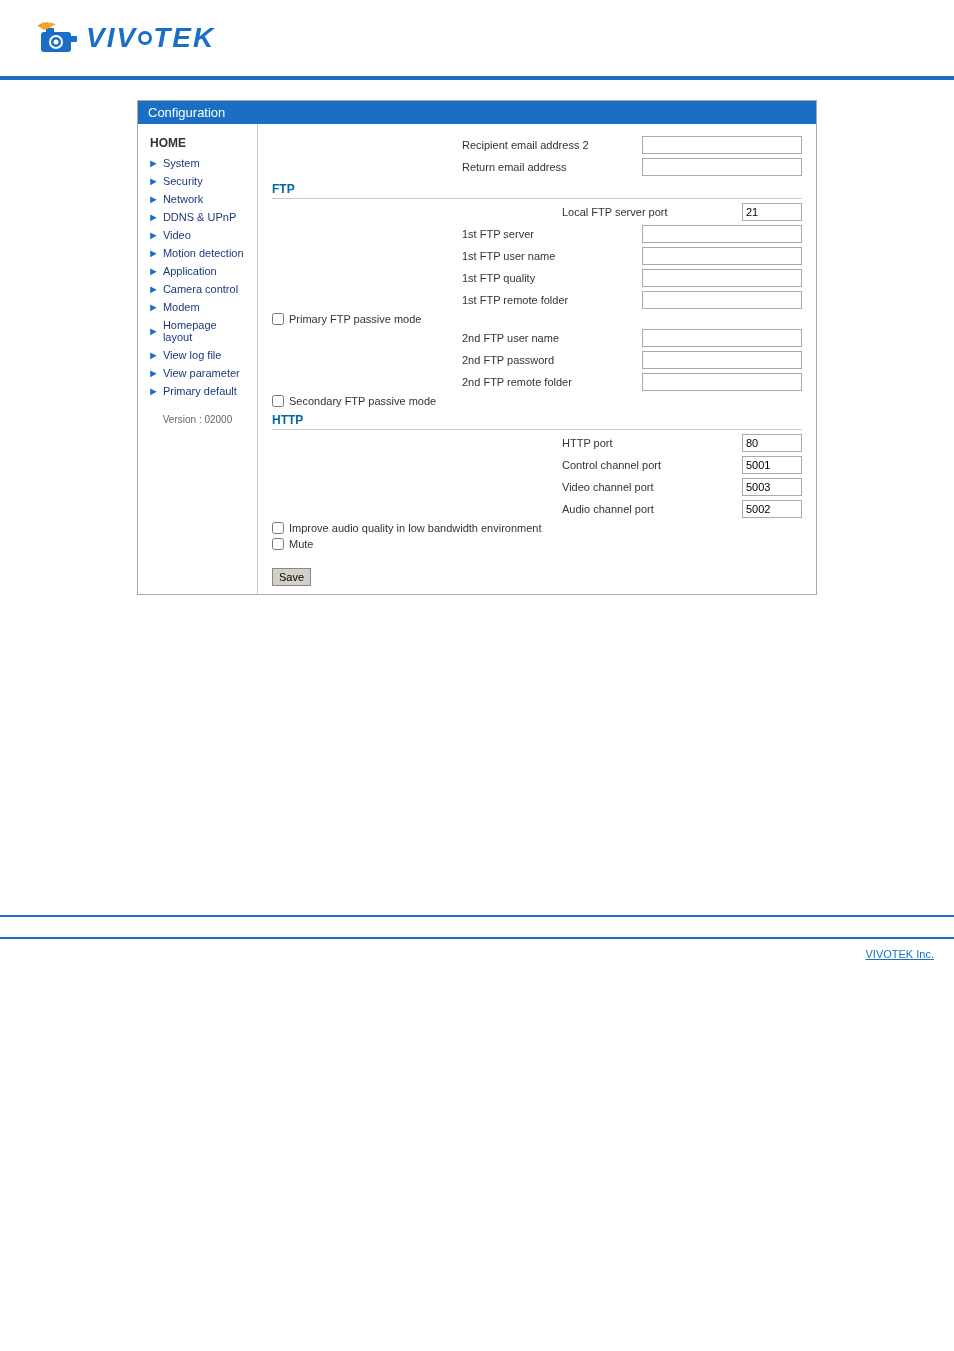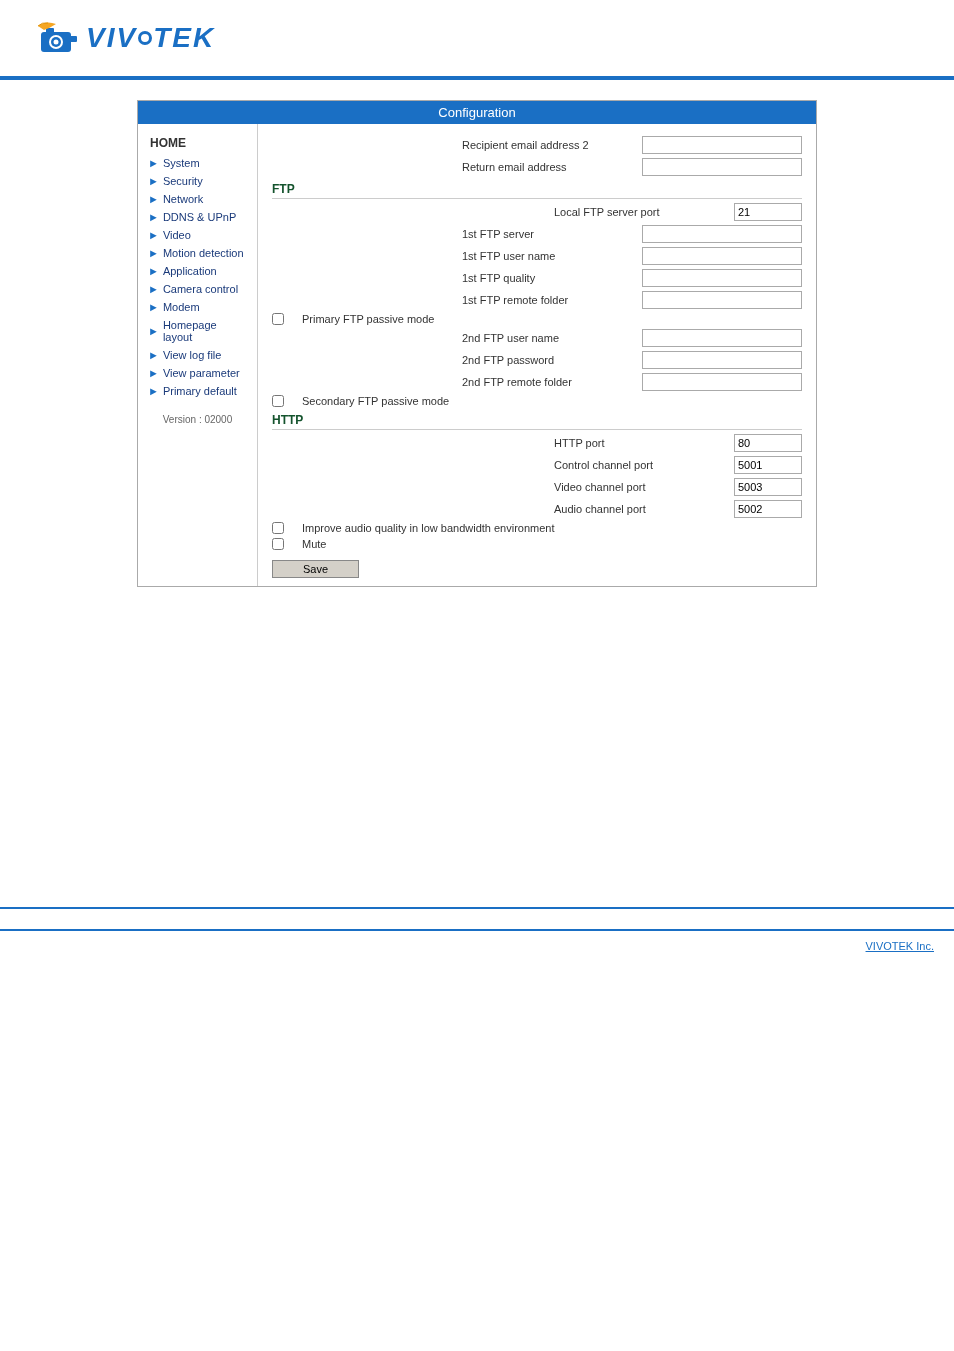--- a/index.html
+++ b/index.html
@@ -10,50 +10,50 @@
 
     
     .hr-top { border: none; border-top: 2px solid #1a6fc4; margin: 0; }
     .hr-bottom { border: none; border-top: 2px solid #1a6fc4; margin: 0; }
 
     
     #page { padding: 20px 20px; }
     #content-panel { width: 680px; margin: 0 auto; border: 1px solid #aaa; }
 
     
-    .config-bar { background: #1a6fc4; color: #fff; text-align: center; padding: 4px 10px; font-size: 13px; }
+    .config-bar { background: #1a6fc4; color: #fff; text-align: left; padding: 4px 10px; font-size: 13px; }
 
     
     .panel-body { display: flex; }
 
     
     .sidebar { width: 120px; padding: 8px 4px; border-right: 1px solid #ccc; background: #fff; flex-shrink: 0; }
     .sidebar-home { padding: 4px 8px; font-weight: bold; font-size: 12px; color: #333; }
     .sidebar-item { display: flex; align-items: center; gap: 4px; padding: 3px 6px; cursor: pointer; color: #1a3a7a; font-size: 11px; }
     .sidebar-item .arrow-icon { color: #1a6fc4; font-size: 11px; }
     .sidebar-version { padding: 8px 6px; font-size: 10px; color: #666; margin-top: 6px; text-align: center; }
 
     
     .form-area { flex: 1; padding: 8px 14px; background: #fff; }
 
     
-    .section-header { font-weight: bold; font-size: 12px; color: #14532d; margin: 6px 0 4px 0; border-bottom: 1px solid #ccc; padding-bottom: 2px; }
+    .section-header { font-weight: bold; font-size: 12px; color: #0369a1; margin: 6px 0 4px 0; border-bottom: 1px solid #ccc; padding-bottom: 2px; }
 
     
     .form-row { display: flex; align-items: center; margin: 4px 0; justify-content: flex-end; }
     .form-label { width: 180px; font-size: 11px; color: #333; flex-shrink: 0; }
     .form-input { border: 1px solid #aaa; padding: 1px 3px; font-size: 11px; height: 18px; width: 160px; }
-    .form-input-short { border: 1px solid #aaa; padding: 1px 3px; font-size: 11px; height: 18px; width: 68px; }
-
-    
-    .checkbox-row { display: flex; align-items: center; gap: 18px; margin: 4px 0; font-size: 11px; color: #333; }
+    .form-input-short { border: 1px solid #aaa; padding: 1px 3px; font-size: 11px; height: 18px; width: 60px; }
+
+    
+    .checkbox-row { display: flex; align-items: center; gap: 5px; margin: 4px 0; font-size: 11px; color: #333; }
     .checkbox-row input[type="checkbox"] { width: 12px; height: 12px; }
 
     
-    .save-btn { background: #d4d0c8; border: 1px solid #888; padding: 2px 30px; font-size: 11px; cursor: pointer; }
+    .save-btn { background: #d4d0c8; border: 1px solid #888; padding: 2px 6px; font-size: 11px; cursor: pointer; margin-top: 8px; }
 
     
     #footer { margin-top: 20px; border-top: 2px solid #1a6fc4; padding: 8px 20px; text-align: right; }
     .footer-link { color: #1a6fc4; font-size: 11px; text-decoration: underline; cursor: pointer; }
 
     
     .vivotek-logo { display: flex; align-items: center; padding: 8px 16px; }
     .logo-bird { width: 50px; height: 40px; }
   </style>
 </head>

